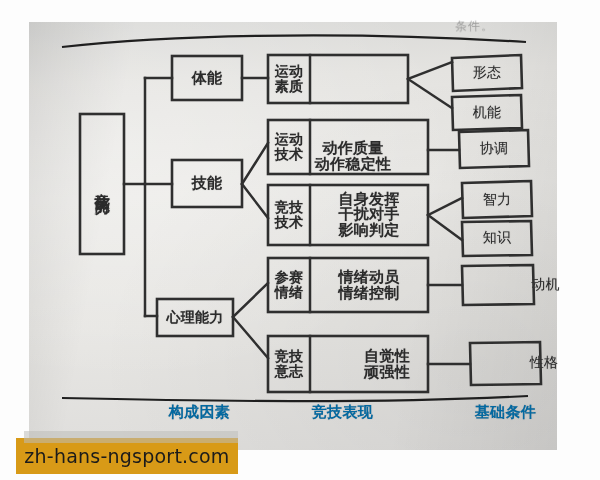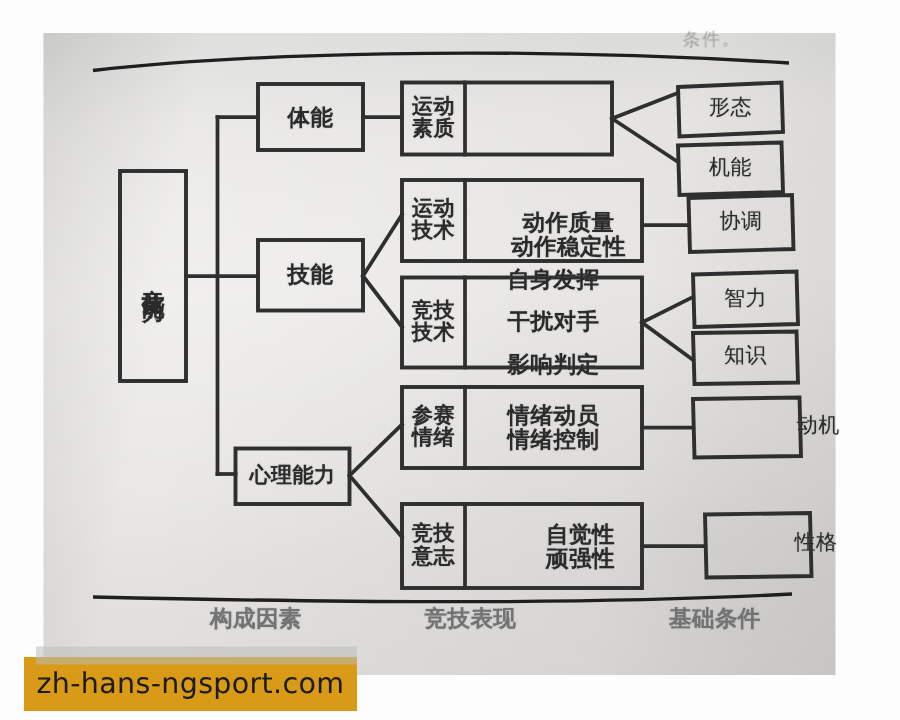--- a/index.html
+++ b/index.html
@@ -25,31 +25,31 @@
     pointer-events:none;
   }
 
   .svgwrap{position:absolute;left:0;top:0;width:600px;height:480px;}
 
   
   .lbl{
     position:absolute;
     color:#2b2b2b;
     font-family:"DejaVu Sans","Liberation Sans",sans-serif;
-    text-align:left;
+    text-align:right;
     line-height:1.08;
     letter-spacing:.02em;
     text-shadow:0 0 1px rgba(120,120,120,.55);
     white-space:pre;
   }
   .n-box{font-size:15px;font-weight:700;}
   .n-small{font-size:14px;font-weight:400;}
   .n-cell{font-size:14px;font-weight:700;}
   .n-wide{font-size:15px;font-weight:700;}
-  .n-foot{font-size:15px;font-weight:700;color:#737373;}
+  .n-foot{font-size:15px;font-weight:700;color:#0369a1;}
 
   .vert{
     writing-mode:vertical-rl;text-orientation:upright;
     line-height:1.35;letter-spacing:.18em;font-size:15px;font-weight:700;
   }
 
   .stack{display:flex;flex-direction:column;justify-content:center;align-items:center;}
 
   
   #qualityCell{position:absolute;left:312px;top:55px;width:86px;height:48px;}
@@ -175,26 +175,26 @@
   <div class="lbl n-cell stack" style="left:268px;top:120px;width:42px;height:54px;">运动
 技术</div>
   <div class="lbl n-cell stack" style="left:268px;top:185px;width:42px;height:60px;">竞技
 技术</div>
   <div class="lbl n-cell stack" style="left:268px;top:258px;width:42px;height:54px;">参赛
 情绪</div>
   <div class="lbl n-cell stack" style="left:268px;top:336px;width:42px;height:56px;">竞技
 意志</div>
 
 
-  <div class="lbl n-wide stack" style="left:320px;top:120px;width:118px;height:72px;">
+  <div class="lbl n-wide stack" style="left:294px;top:120px;width:118px;height:72px;">
     <div>动作质量</div>
     <div>动作稳定性</div>
   </div>
 
-  <div class="lbl n-wide stack" style="left:310px;top:185px;width:118px;height:60px;line-height:1.02;gap:13px;">
+  <div class="lbl n-wide stack" style="left:310px;top:185px;width:118px;height:60px;line-height:1.02;">
     <div>自身发挥</div>
     <div>干扰对手</div>
     <div>影响判定</div>
   </div>
 
   <div class="lbl n-wide stack" style="left:310px;top:258px;width:118px;height:54px;">
     <div>情绪动员</div>
     <div>情绪控制</div>
   </div>
 

